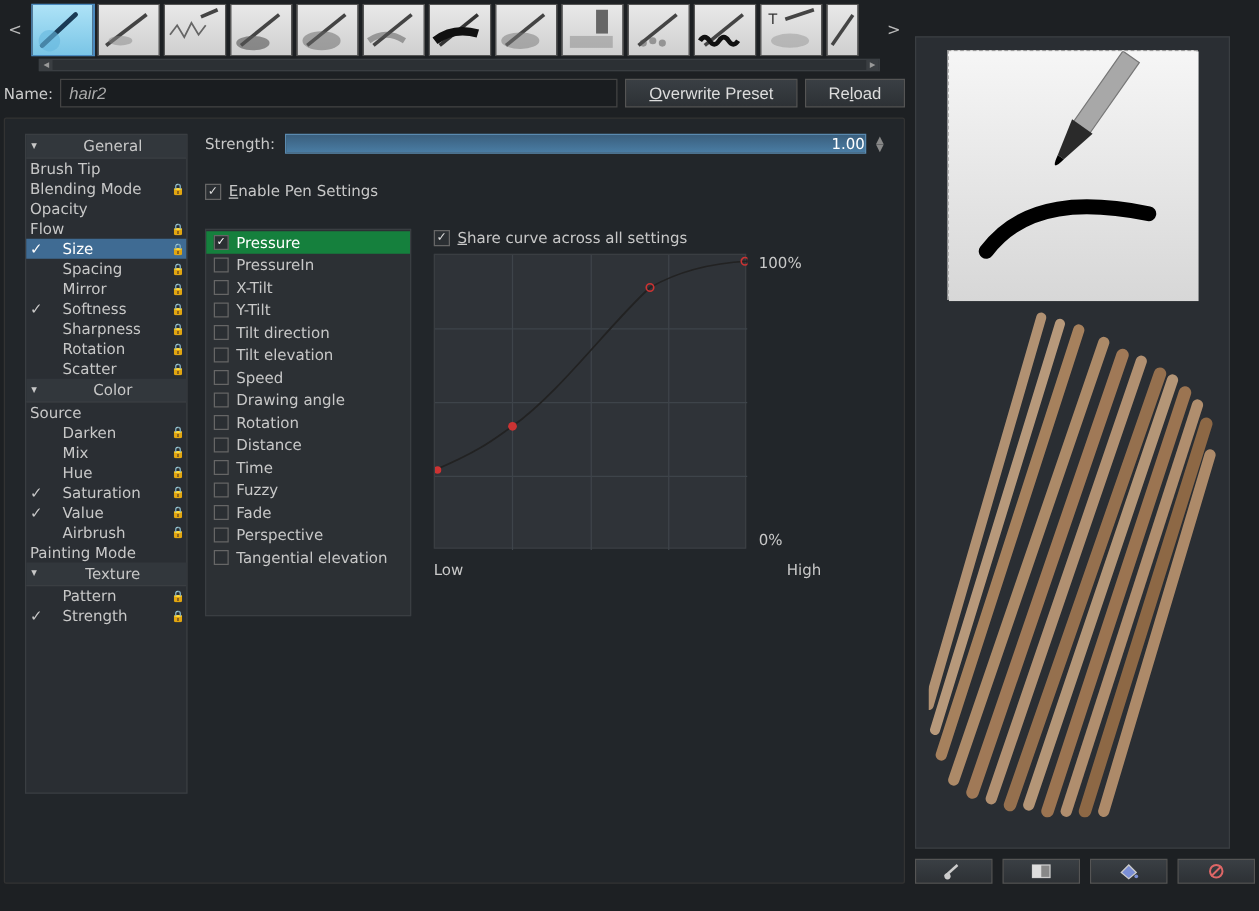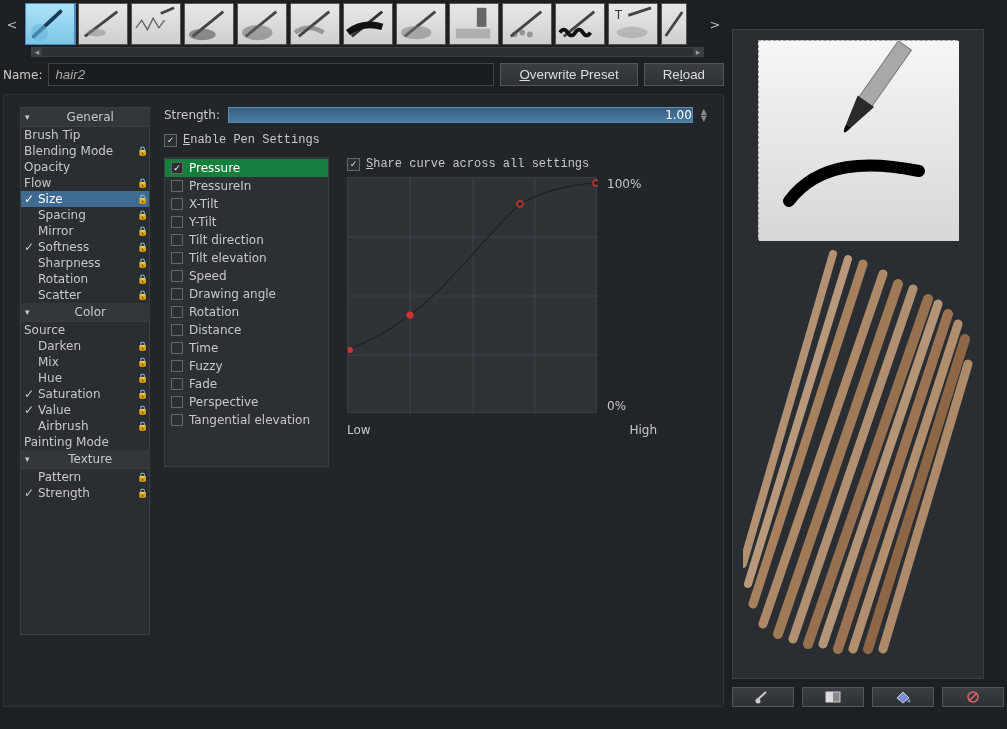--- a/index.html
+++ b/index.html
@@ -56,32 +56,32 @@
   .tree-hdr .tri { font-size:9px; }
   .tree-hdr span.lab { flex:1; text-align:center; }
   .tree-item {
     display:flex; align-items:center; padding:1px 3px; gap:4px;
     position:relative;
   }
   .tree-item .ck { width:10px; display:inline-block; }
   .tree-item .lock { position:absolute; right:2px; width:10px; font-size:9px; color:#777;}
   .tree-item.sel { background:#3f6b93; color:#fff; }
   .tree-item .lab { margin-left:2px; }
-  .tree-item.indent .lab { margin-left:0; }
+  .tree-item.indent .lab { margin-left:12px; }
   .tree-item.noindent .lab { margin-left:0; }
 
-  .settings-col { flex:1; display:flex; flex-direction:column; gap:10px; }
+  .settings-col { flex:1; display:flex; flex-direction:column; gap:23px; }
   .strength-row { display:flex; align-items:center; gap:8px; }
   .strength-bar {
     flex:1; height:16px; background:linear-gradient(#3a5f7e,#4a7da4);
     border:1px solid #5a8ab0; display:flex; align-items:center; justify-content:flex-end;
     color:#fff; font-size:12px;
   }
   .spinbtns { display:flex; flex-direction:column; font-size:8px; color:#888; line-height:7px;}
-  .chk-row { display:flex; align-items:center; gap:6px;font-family:Liberation Mono, monospace; }
+  .chk-row { display:flex; align-items:center; gap:6px; }
   .chk {
     width:13px; height:13px; background:#2b2f33; border:1px solid #666;
     display:inline-flex; align-items:center; justify-content:center; font-size:10px; color:#ddd;
   }
   .chk.checked::after { content:"✓"; }
 
   .controls-row { display:flex; gap:18px; align-items:flex-start; }
   .sensor-list {
     width:165px; background:#2c3034; border:1px solid #3a3e42;
     display:flex; flex-direction:column; padding:1px 0;

